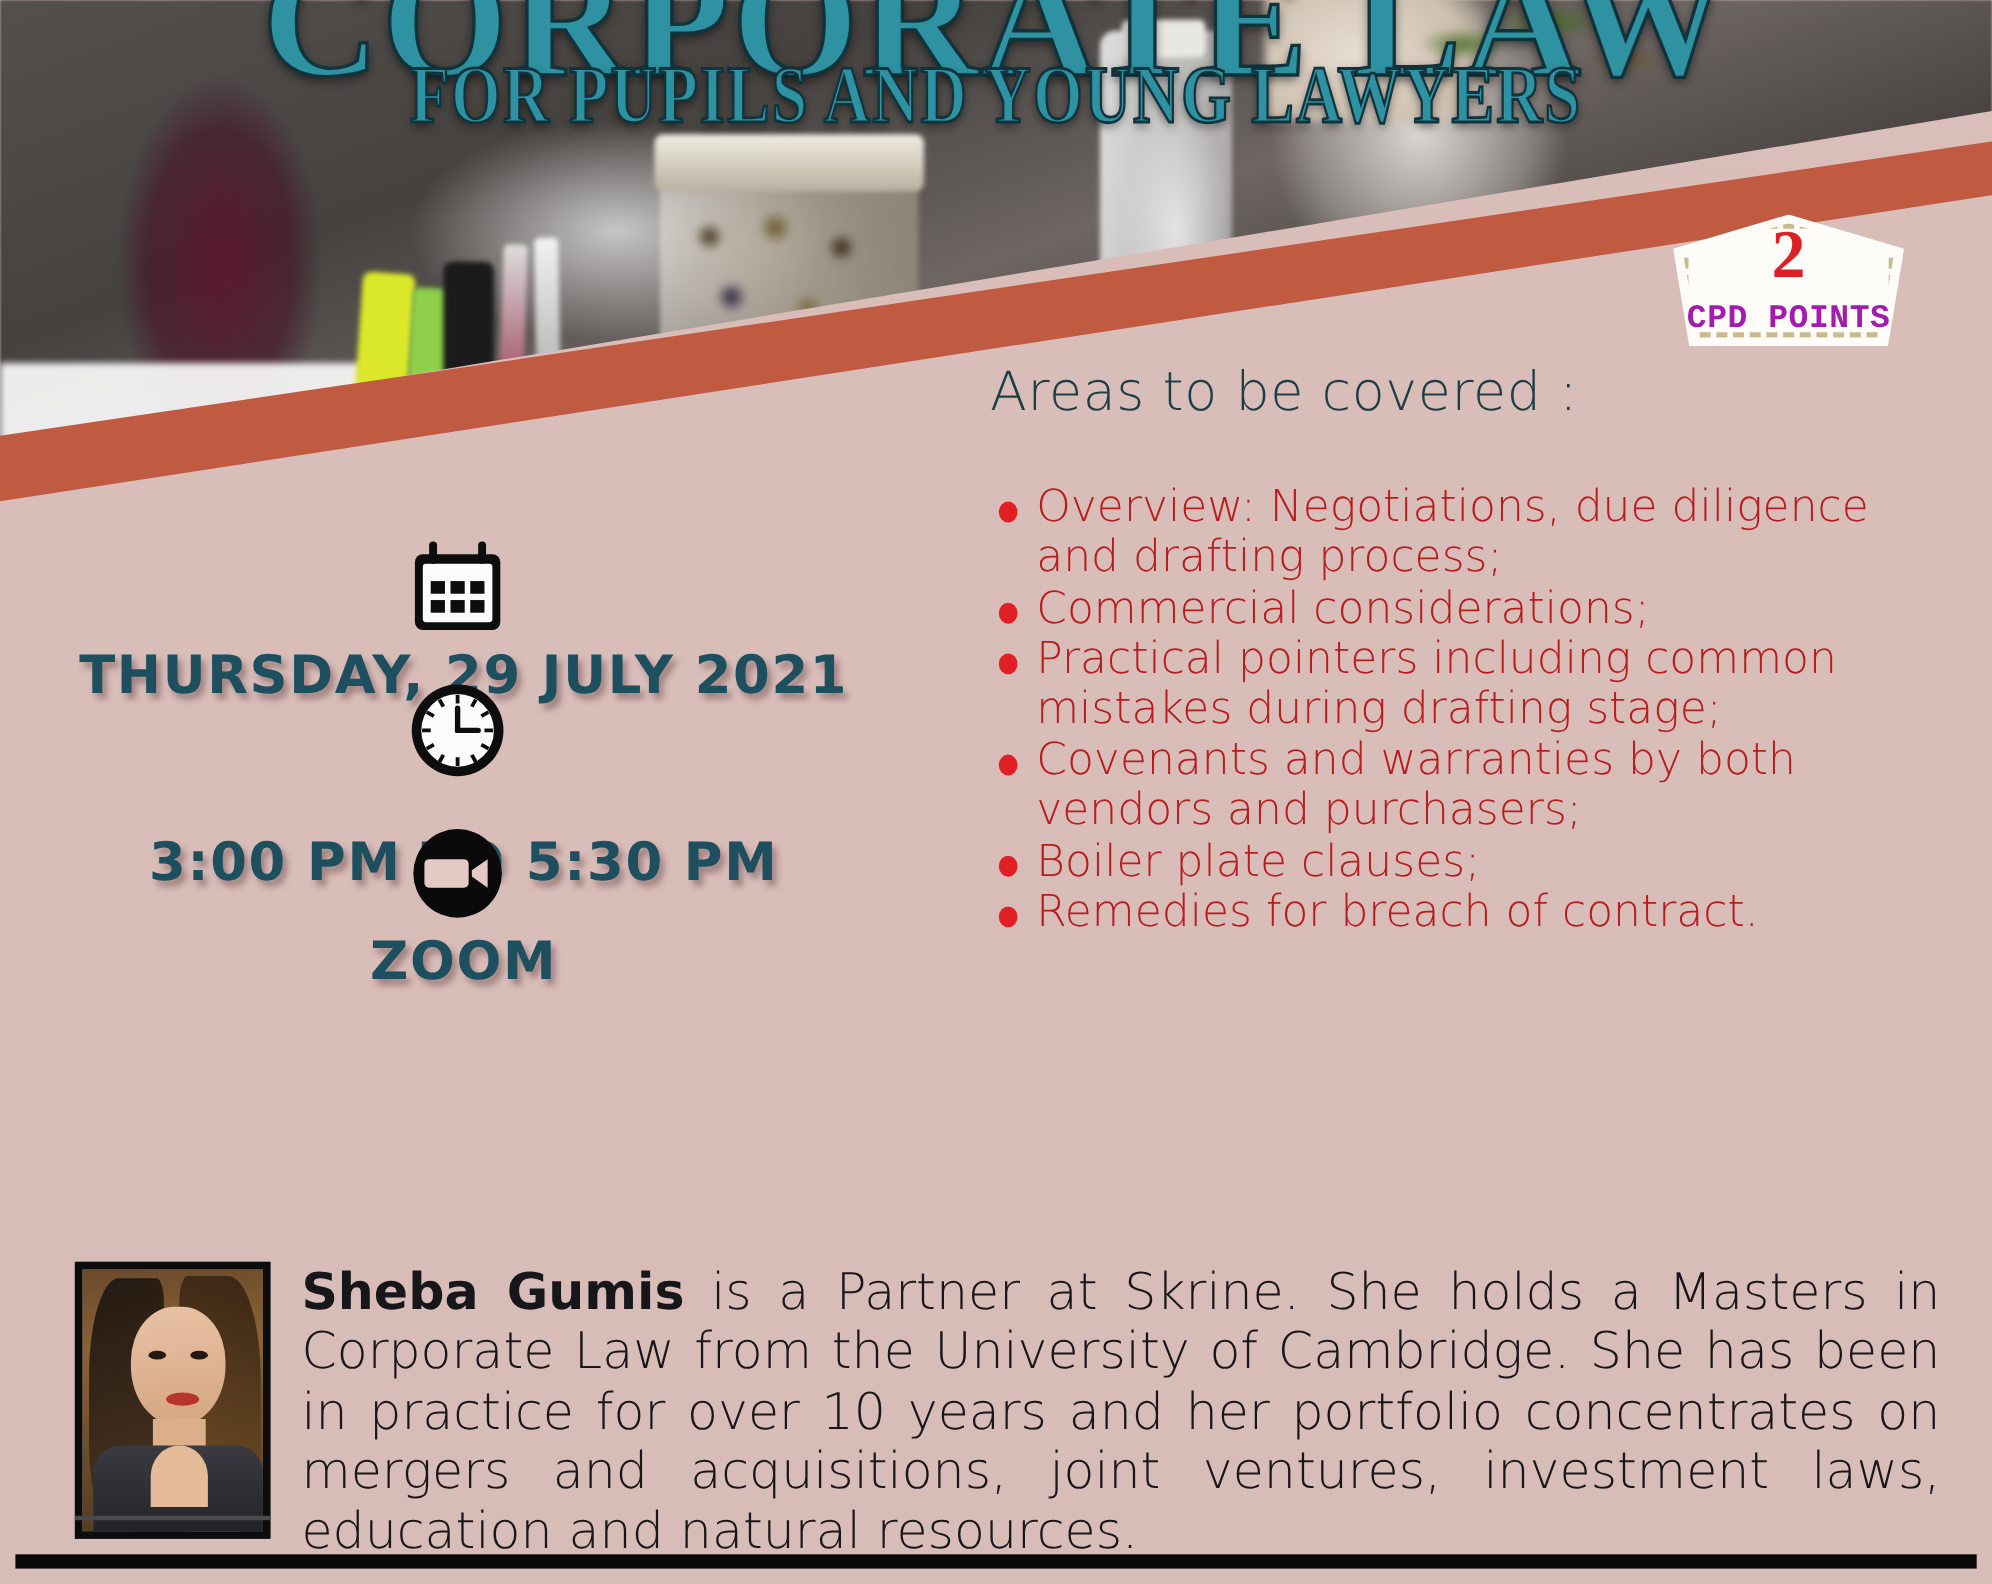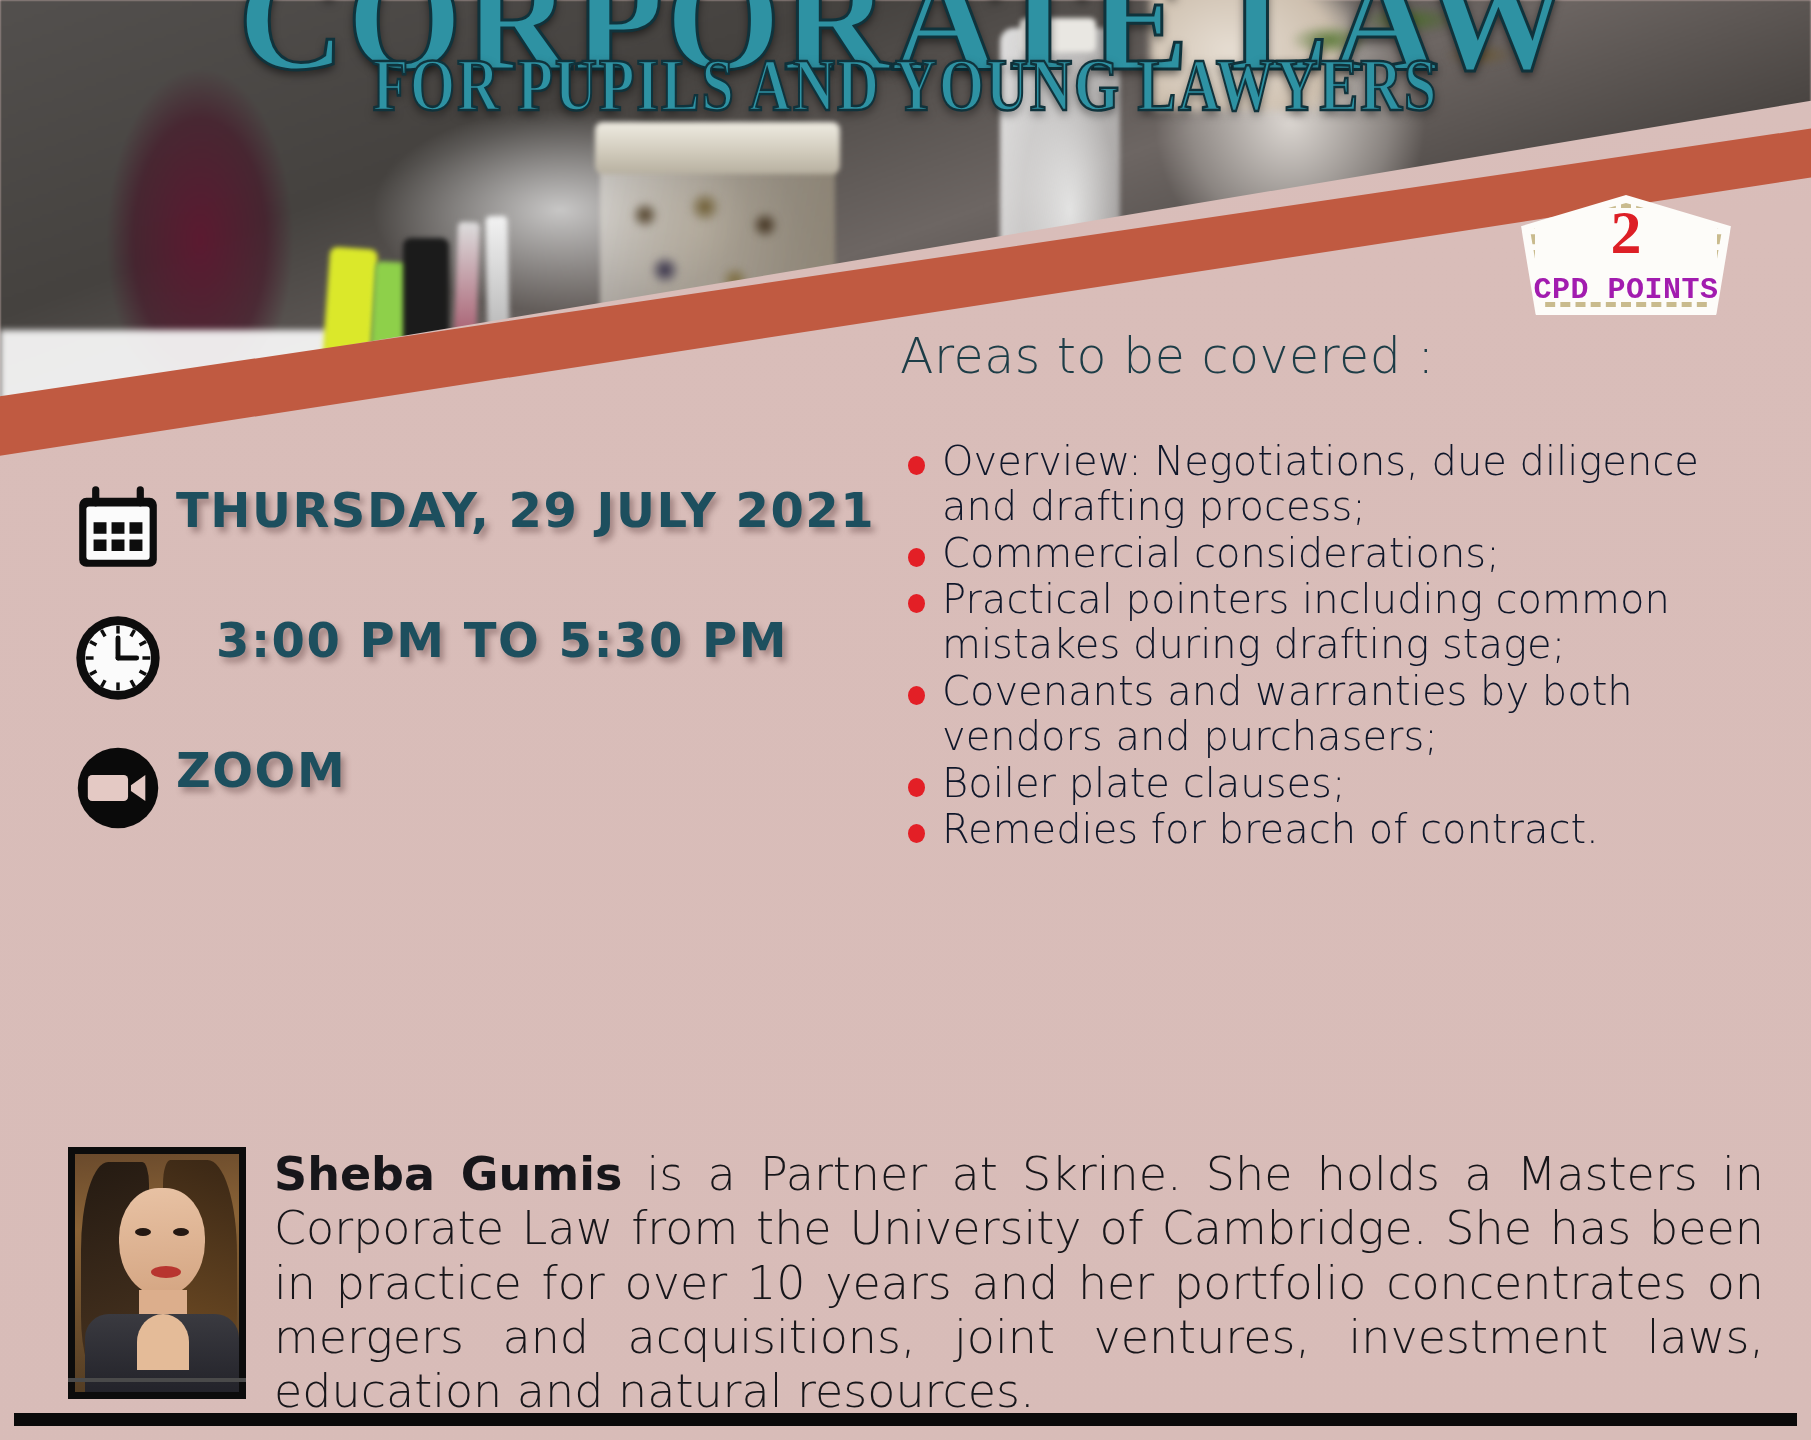--- a/index.html
+++ b/index.html
@@ -144,32 +144,32 @@
 
   
   .areas { position:absolute; left:900px; top:328px; width:880px; }
   .areas-title {
     font-size:49px; color:#1d3d47; letter-spacing:.5px;
     font-family:"DejaVu Sans", sans-serif; font-weight:300;
   }
   .areas-list { margin-top:54px; list-style:none; }
   .areas-list li {
     position:relative; padding-left:42px; margin-bottom:2px;
-    font-size:40px; line-height:1.12; color:#0f172a;
+    font-size:40px; line-height:1.12; color:#b91c1c;
     font-family:"DejaVu Sans", sans-serif; font-weight:300;
   }
   .areas-list li .dot {
     position:absolute; left:8px; top:17px;
     width:17px; height:19px; border-radius:50%;
     background:#e31f26;
   }
 
   
   .details { position:absolute; left:72px; top:482px; }
-  .detail-row { display:flex; align-items:flex-start; height:118px; }
+  .detail-row { display:flex; align-items:center; height:118px;flex-direction:column; }
   .detail-row .ico { width:104px; flex:0 0 104px; display:flex; align-items:center; justify-content:flex-start; }
   .detail-row .txt {
     font-size:48px; font-weight:bold; color:#1d4f5e;
     letter-spacing:1.5px; white-space:nowrap;
     text-shadow:4px 5px 6px rgba(90,60,60,.45);
     font-family:"DejaVu Sans", sans-serif;
   }
   .r-cal { margin-bottom:12px; }
   .r-clk { margin-bottom:12px;gap:40px; }
 

